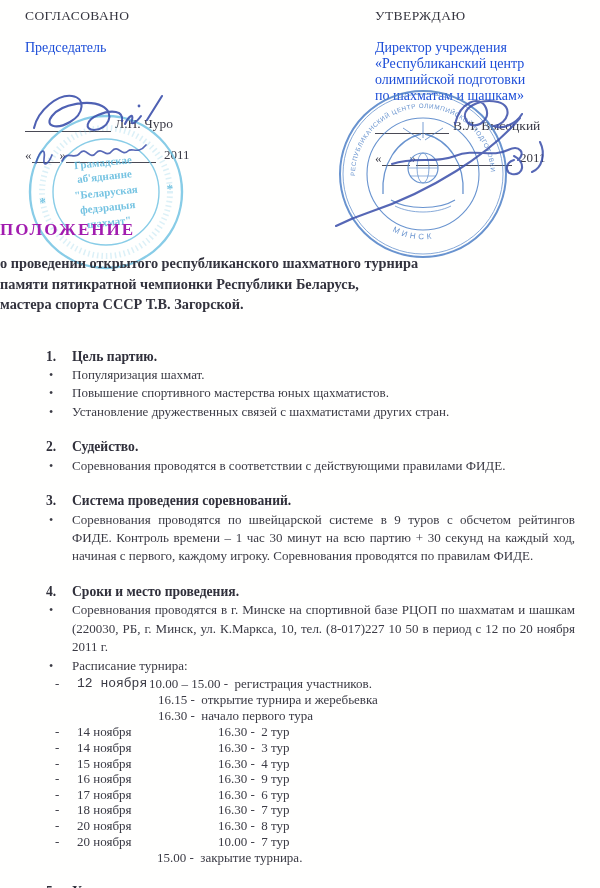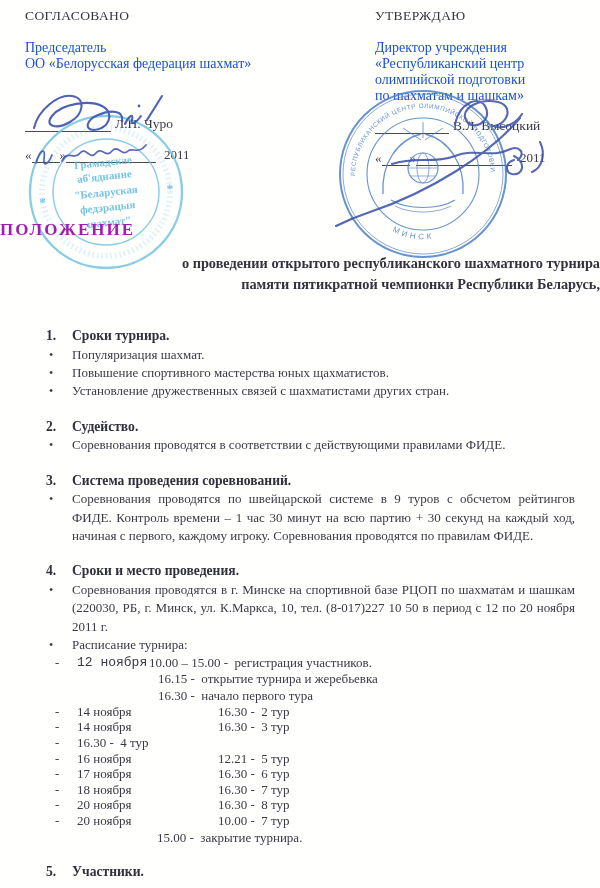--- a/index.html
+++ b/index.html
@@ -23,21 +23,21 @@
   .name{margin-left:4px;font-size:13.5px;color:#3a3a46;}
   .date-row{display:flex;align-items:flex-end;font-size:13px;color:#3a3a46;}
   .date-row .yr{margin-left:8px;}
   svg{display:block;}
   
   .flow{position:absolute;left:0;top:0;width:600px;padding-top:220px;box-sizing:border-box;}
   .doc-title{
     text-align:left;font-weight:bold;font-size:17px;
     letter-spacing:2px;color:#a21caf;margin:0;
   }
-  .doc-subtitle{margin-top:13px;text-align:right;font-weight:bold;
+  .doc-subtitle{margin-top:13px;text-align:left;font-weight:bold;
     font-size:14.3px;line-height:20.5px;color:#33333e;}
   
   .sections{margin-top:33px;padding:0 25px 0 46px;}
   .sec{margin-bottom:17px;}
   .sec-title{display:flex;font-weight:bold;font-size:13.6px;color:#30303b;line-height:18.5px;}
   .sec-title .num{width:26px;flex:none;}
   .bullet{display:flex;line-height:18.4px;}
   .bdot{width:26px;flex:none;font-size:12px;padding-left:3px;box-sizing:border-box;}
   .btext{flex:1;text-align:justify;}
   
@@ -53,21 +53,20 @@
   .stamp{pointer-events:none;}
   .ink{pointer-events:none;}
 </style>
 </head>
 <body>
 
 <div class="page">
 
   <div class="abs hdr-caps" style="left:25px;top:8px;">СОГЛАСОВАНО</div>
   <div class="abs hdr-line" style="left:25px;top:40px;">Председатель</div>
-  <div class="abs hdr-line" style="left:25px;top:56px;">ОО «Белорусская федерация шахмат»</div>
 
   <div class="abs sig-row" style="left:25px;top:116px;">
     <span class="ul w86"></span>
     <span class="name">Л.Н. Чуро</span>
   </div>
 
   <div class="abs date-row" style="left:25px;top:147px;">
     <span>«</span>
     <span class="ul w28"></span>
     <span>»</span>
@@ -165,28 +164,29 @@
       <path d="M210,60 C216,72 212,86 202,90"></path>
     </g>
   </svg>
 
   <div class="flow">
     <h1 class="doc-title">ПОЛОЖЕНИЕ</h1>
 
     <div class="doc-subtitle">
       <div>о проведении открытого республиканского шахматного турнира</div>
       <div>памяти пятикратной чемпионки Республики Беларусь,</div>
+      <div>мастера спорта СССР Т.В. Загорской.</div>
     </div>
 
     <div class="sections">
 
       <div class="sec">
         <div class="sec-title">
           <span class="num">1.</span>
-          <span>Сроки турнира.</span>
+          <span>Цель партию.</span>
         </div>
         <div class="bullet">
           <span class="bdot">•</span>
           <span class="btext">Популяризация шахмат.</span>
         </div>
         <div class="bullet">
           <span class="bdot">•</span>
           <span class="btext">Повышение спортивного мастерства юных  щахматистов.</span>
         </div>
         <div class="bullet">
@@ -246,26 +246,27 @@
               <span class="sdate dw141">14 ноября</span>
               <span class="stime">16.30 -  2 тур</span>
             </div>
             <div class="srow">
               <span class="sdash">-</span>
               <span class="sdate dw141">14 ноября</span>
               <span class="stime">16.30 -  3 тур</span>
             </div>
             <div class="srow">
               <span class="sdash">-</span>
+              <span class="sdate dw141">15 ноября</span>
               <span class="stime">16.30 -  4 тур</span>
             </div>
             <div class="srow">
               <span class="sdash">-</span>
               <span class="sdate dw141">16 ноября</span>
-              <span class="stime">12.21 -  5 тур</span>
+              <span class="stime">16.30 -  9 тур</span>
             </div>
             <div class="srow">
               <span class="sdash">-</span>
               <span class="sdate dw141">17 ноября</span>
               <span class="stime">16.30 -  6 тур</span>
             </div>
             <div class="srow">
               <span class="sdash">-</span>
               <span class="sdate dw141">18 ноября</span>
               <span class="stime">16.30 -  7 тур</span>

